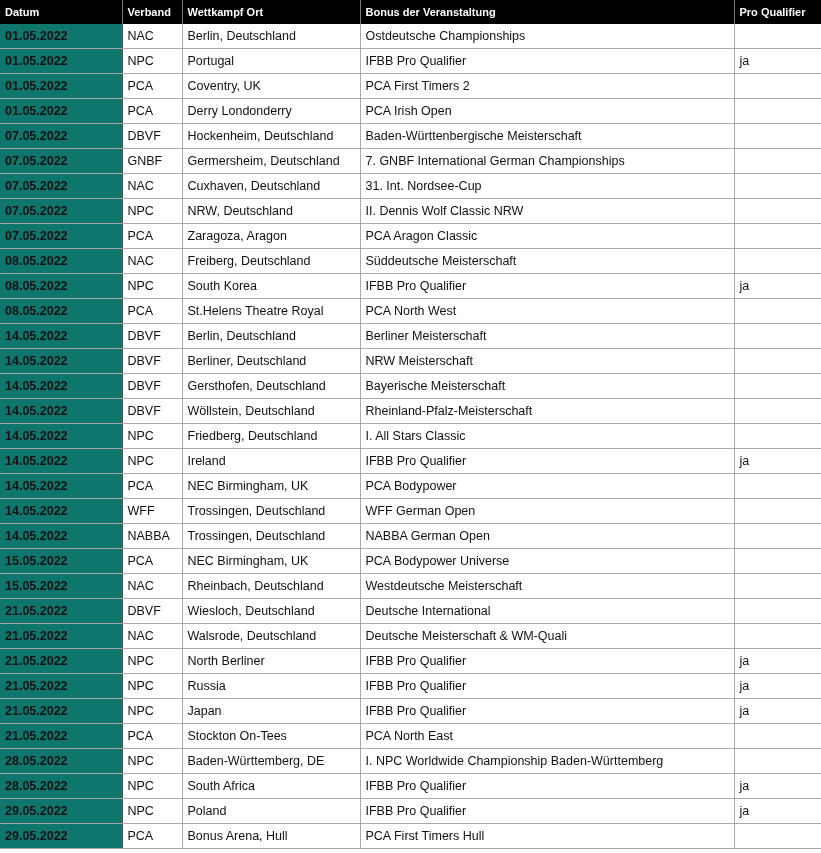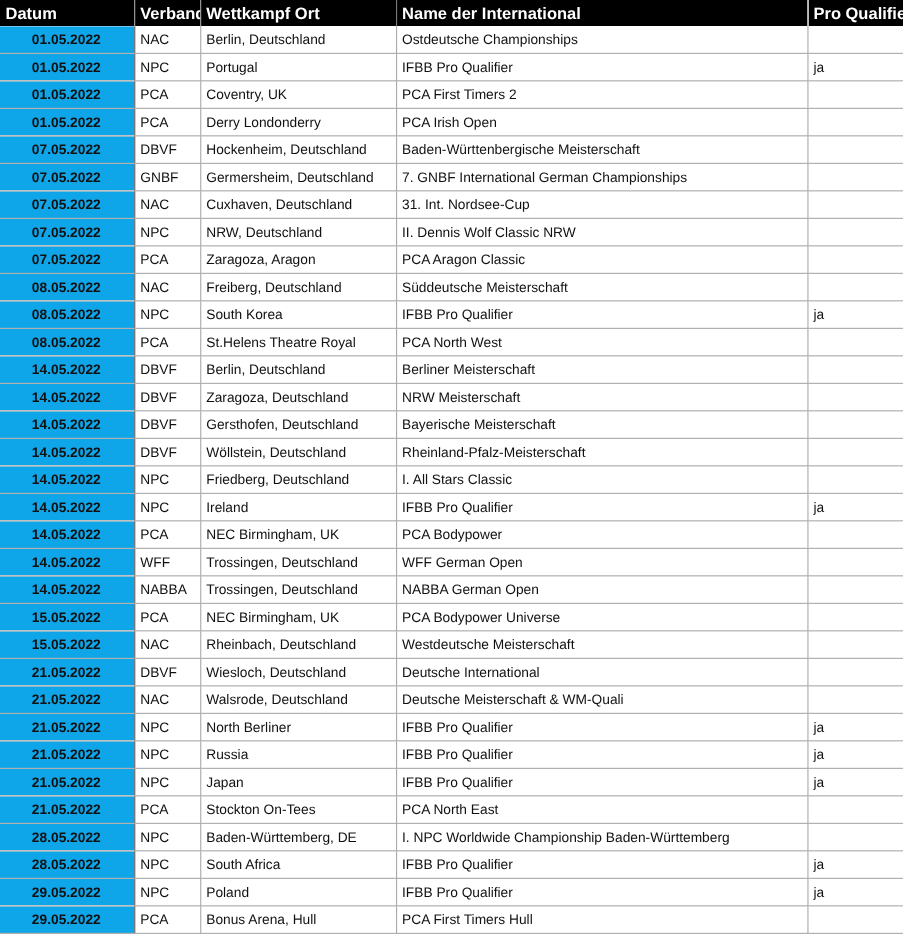--- a/index.html
+++ b/index.html
@@ -4,53 +4,53 @@
 <style>
   html, body { margin: 0; padding: 0; background: #ffffff; }
   body { width: 821px; height: 853px; overflow: hidden; font-family: "Liberation Sans", sans-serif; }
   table { border-collapse: collapse; table-layout: fixed; width: 821px; }
   col.c-date { width: 122px; }
   col.c-fed { width: 60px; }
   col.c-loc { width: 178px; }
   col.c-name { width: 374px; }
   col.c-pro { width: 87px; }
   thead th {
-    background: #000000; color: #ffffff; font-weight: bold; font-size: 15px;
+    background: #000000; color: #ffffff; font-weight: bold; font-size: 11px;
     text-align: left; height: 24px; padding: 0 5px; border-right: 1px solid #7a7a7a;
     white-space: nowrap; overflow: hidden;
   }
   thead th:last-child { border-right: none; }
   tbody td {
     height: 24px; padding: 0 5px; font-size: 12.5px; color: #111111;
     border-bottom: 1px solid #a9a9a9; border-right: 1px solid #a9a9a9;
     white-space: nowrap; overflow: hidden; vertical-align: middle;
   }
   tbody td.date {
-    background: #0ea5e9; font-weight: bold; text-align: center; padding-right: 6px;
+    background: #0f766e; font-weight: bold; text-align: left; padding-right: 6px;
     border-right: 1px solid #555555;
   }
   tbody td:last-child { border-right: 1px solid #a9a9a9; }
 </style>
 </head>
 <body>
 
 <table>
   <colgroup>
     <col class="c-date">
       <col class="c-fed">
       <col class="c-loc">
       <col class="c-name">
       <col class="c-pro">
   </colgroup>
   <thead>
     <tr>
       <th>Datum</th>
       <th>Verband</th>
       <th>Wettkampf Ort</th>
-      <th>Name der International</th>
+      <th>Bonus der Veranstaltung</th>
       <th>Pro Qualifier</th>
     </tr>
   </thead>
   <tbody id="tbody">
       <tr>
         <td class="date">01.05.2022</td>
         <td>NAC</td>
         <td>Berlin, Deutschland</td>
         <td>Ostdeutsche Championships</td>
         <td></td>
@@ -135,21 +135,21 @@
       <tr>
         <td class="date">14.05.2022</td>
         <td>DBVF</td>
         <td>Berlin, Deutschland</td>
         <td>Berliner Meisterschaft</td>
         <td></td>
       </tr>
       <tr>
         <td class="date">14.05.2022</td>
         <td>DBVF</td>
-        <td>Zaragoza, Deutschland</td>
+        <td>Berliner, Deutschland</td>
         <td>NRW Meisterschaft</td>
         <td></td>
       </tr>
       <tr>
         <td class="date">14.05.2022</td>
         <td>DBVF</td>
         <td>Gersthofen, Deutschland</td>
         <td>Bayerische Meisterschaft</td>
         <td></td>
       </tr>

